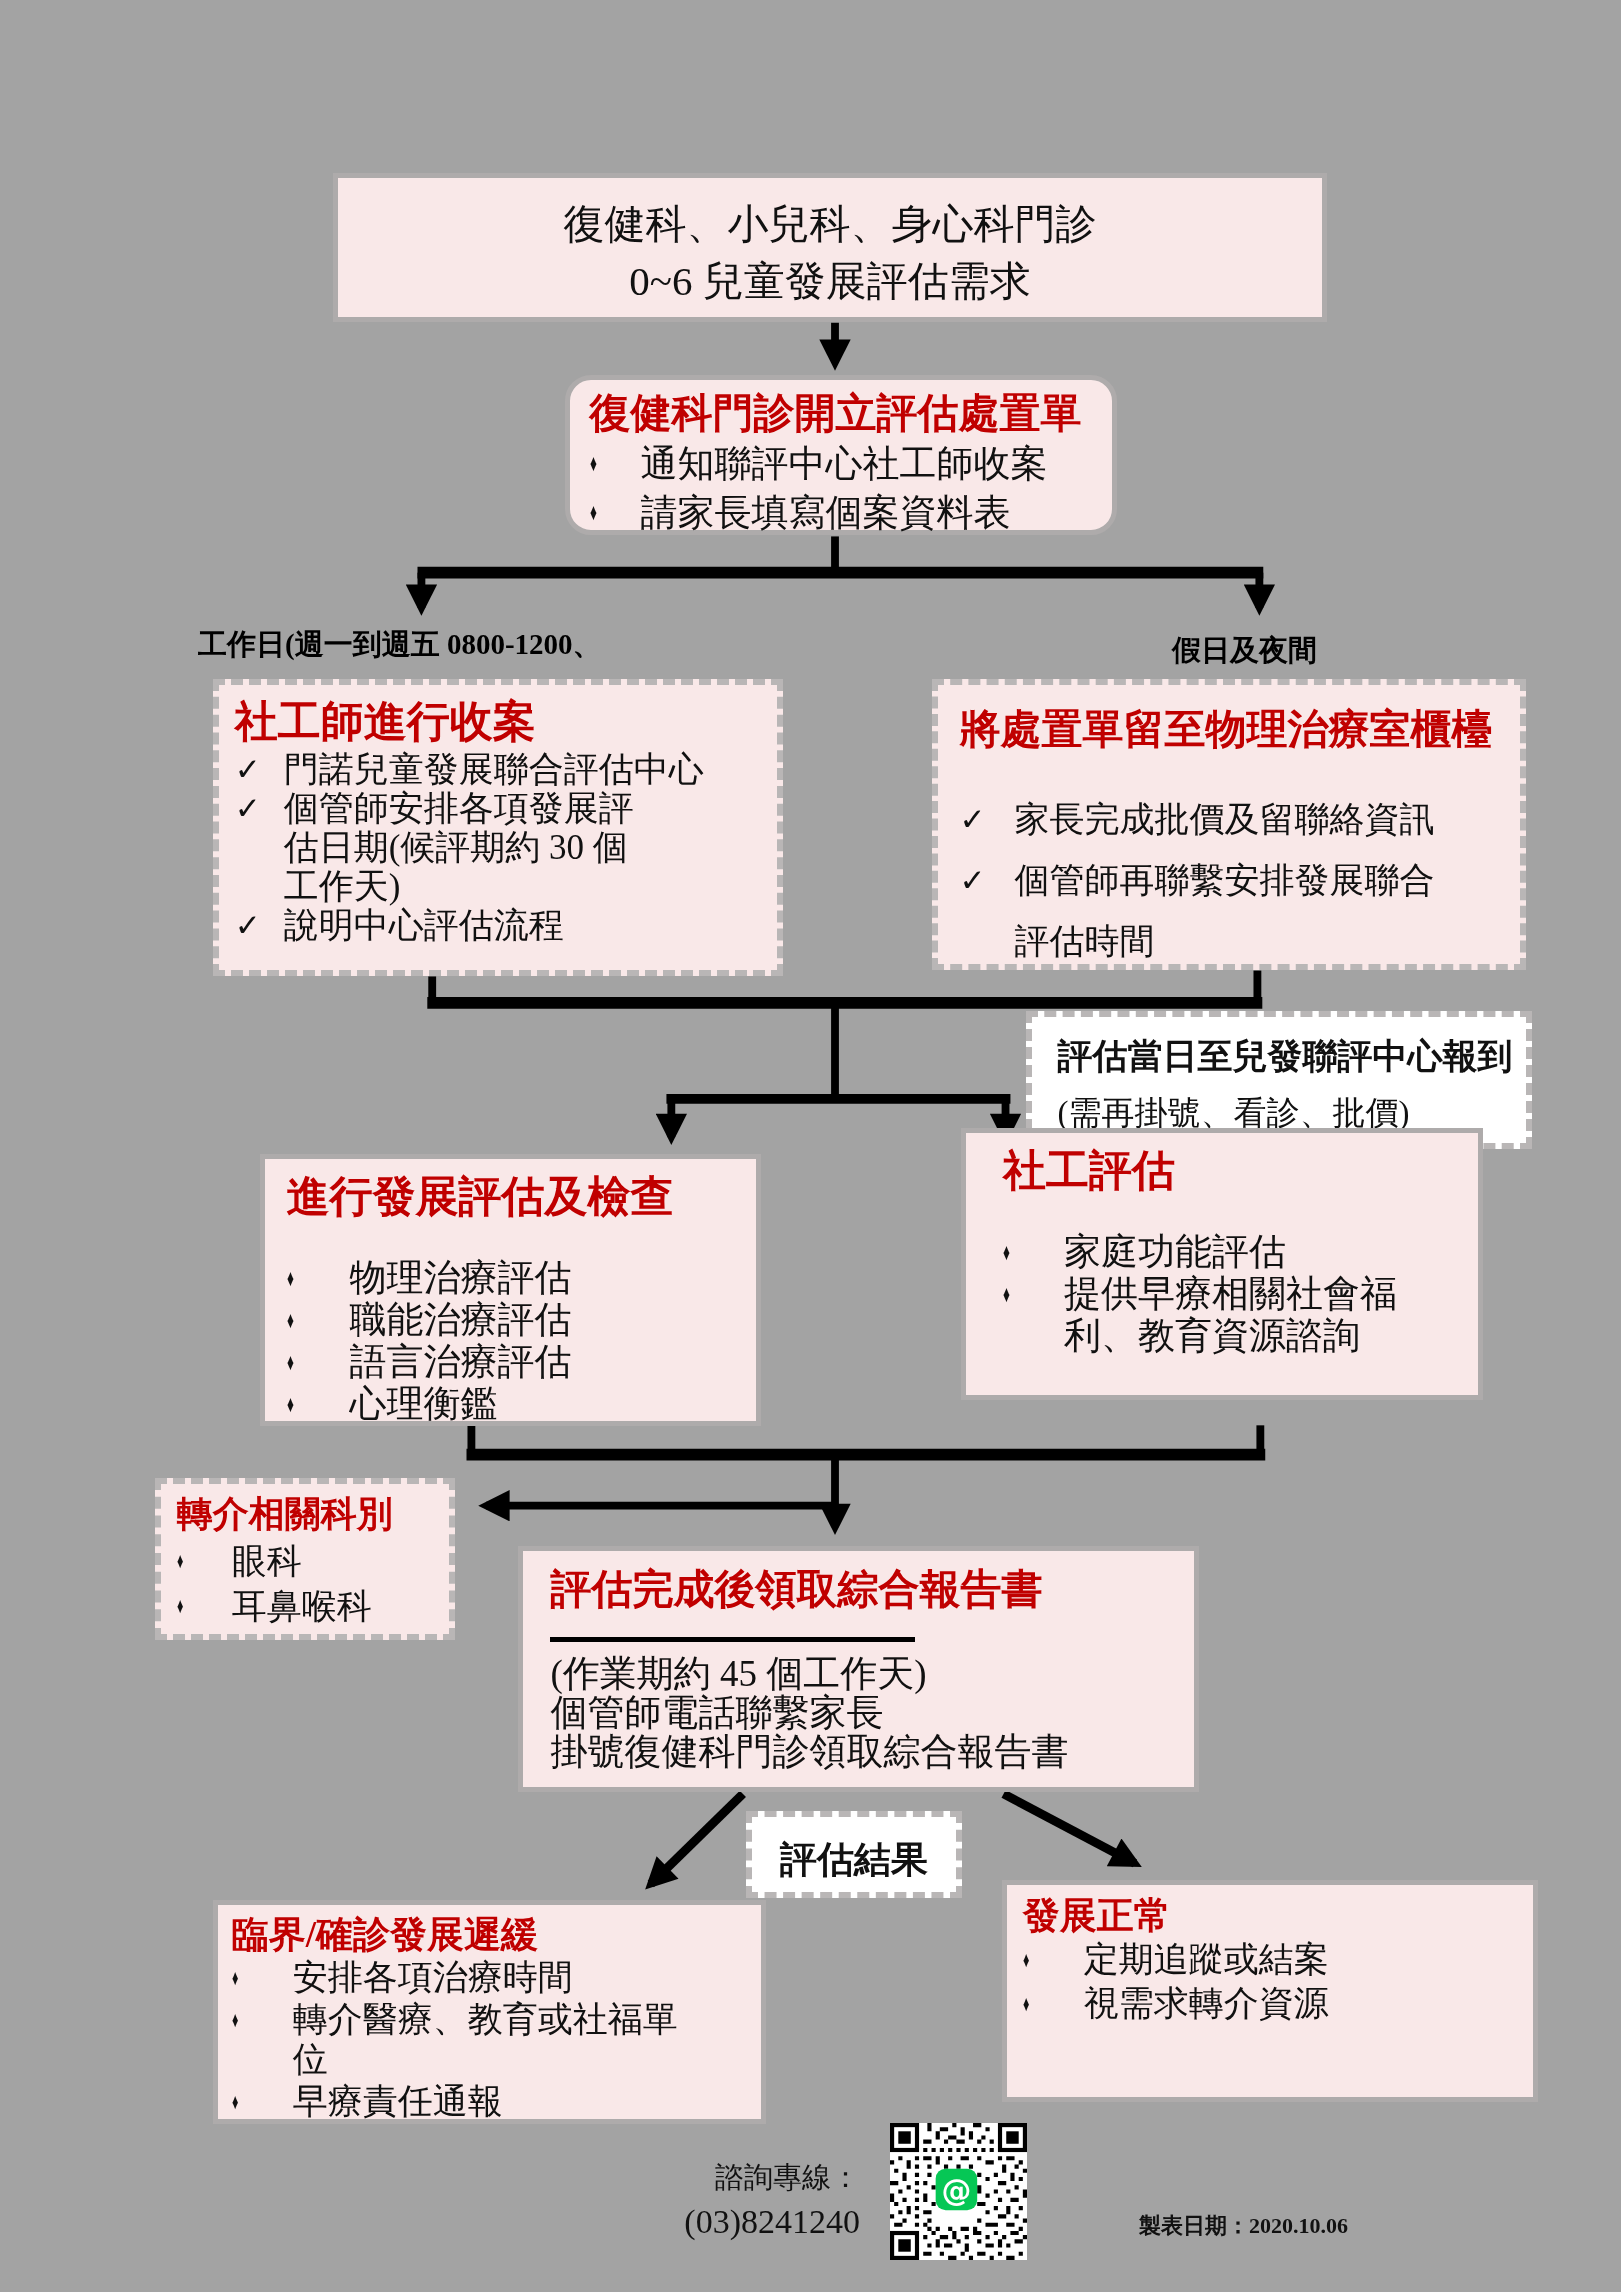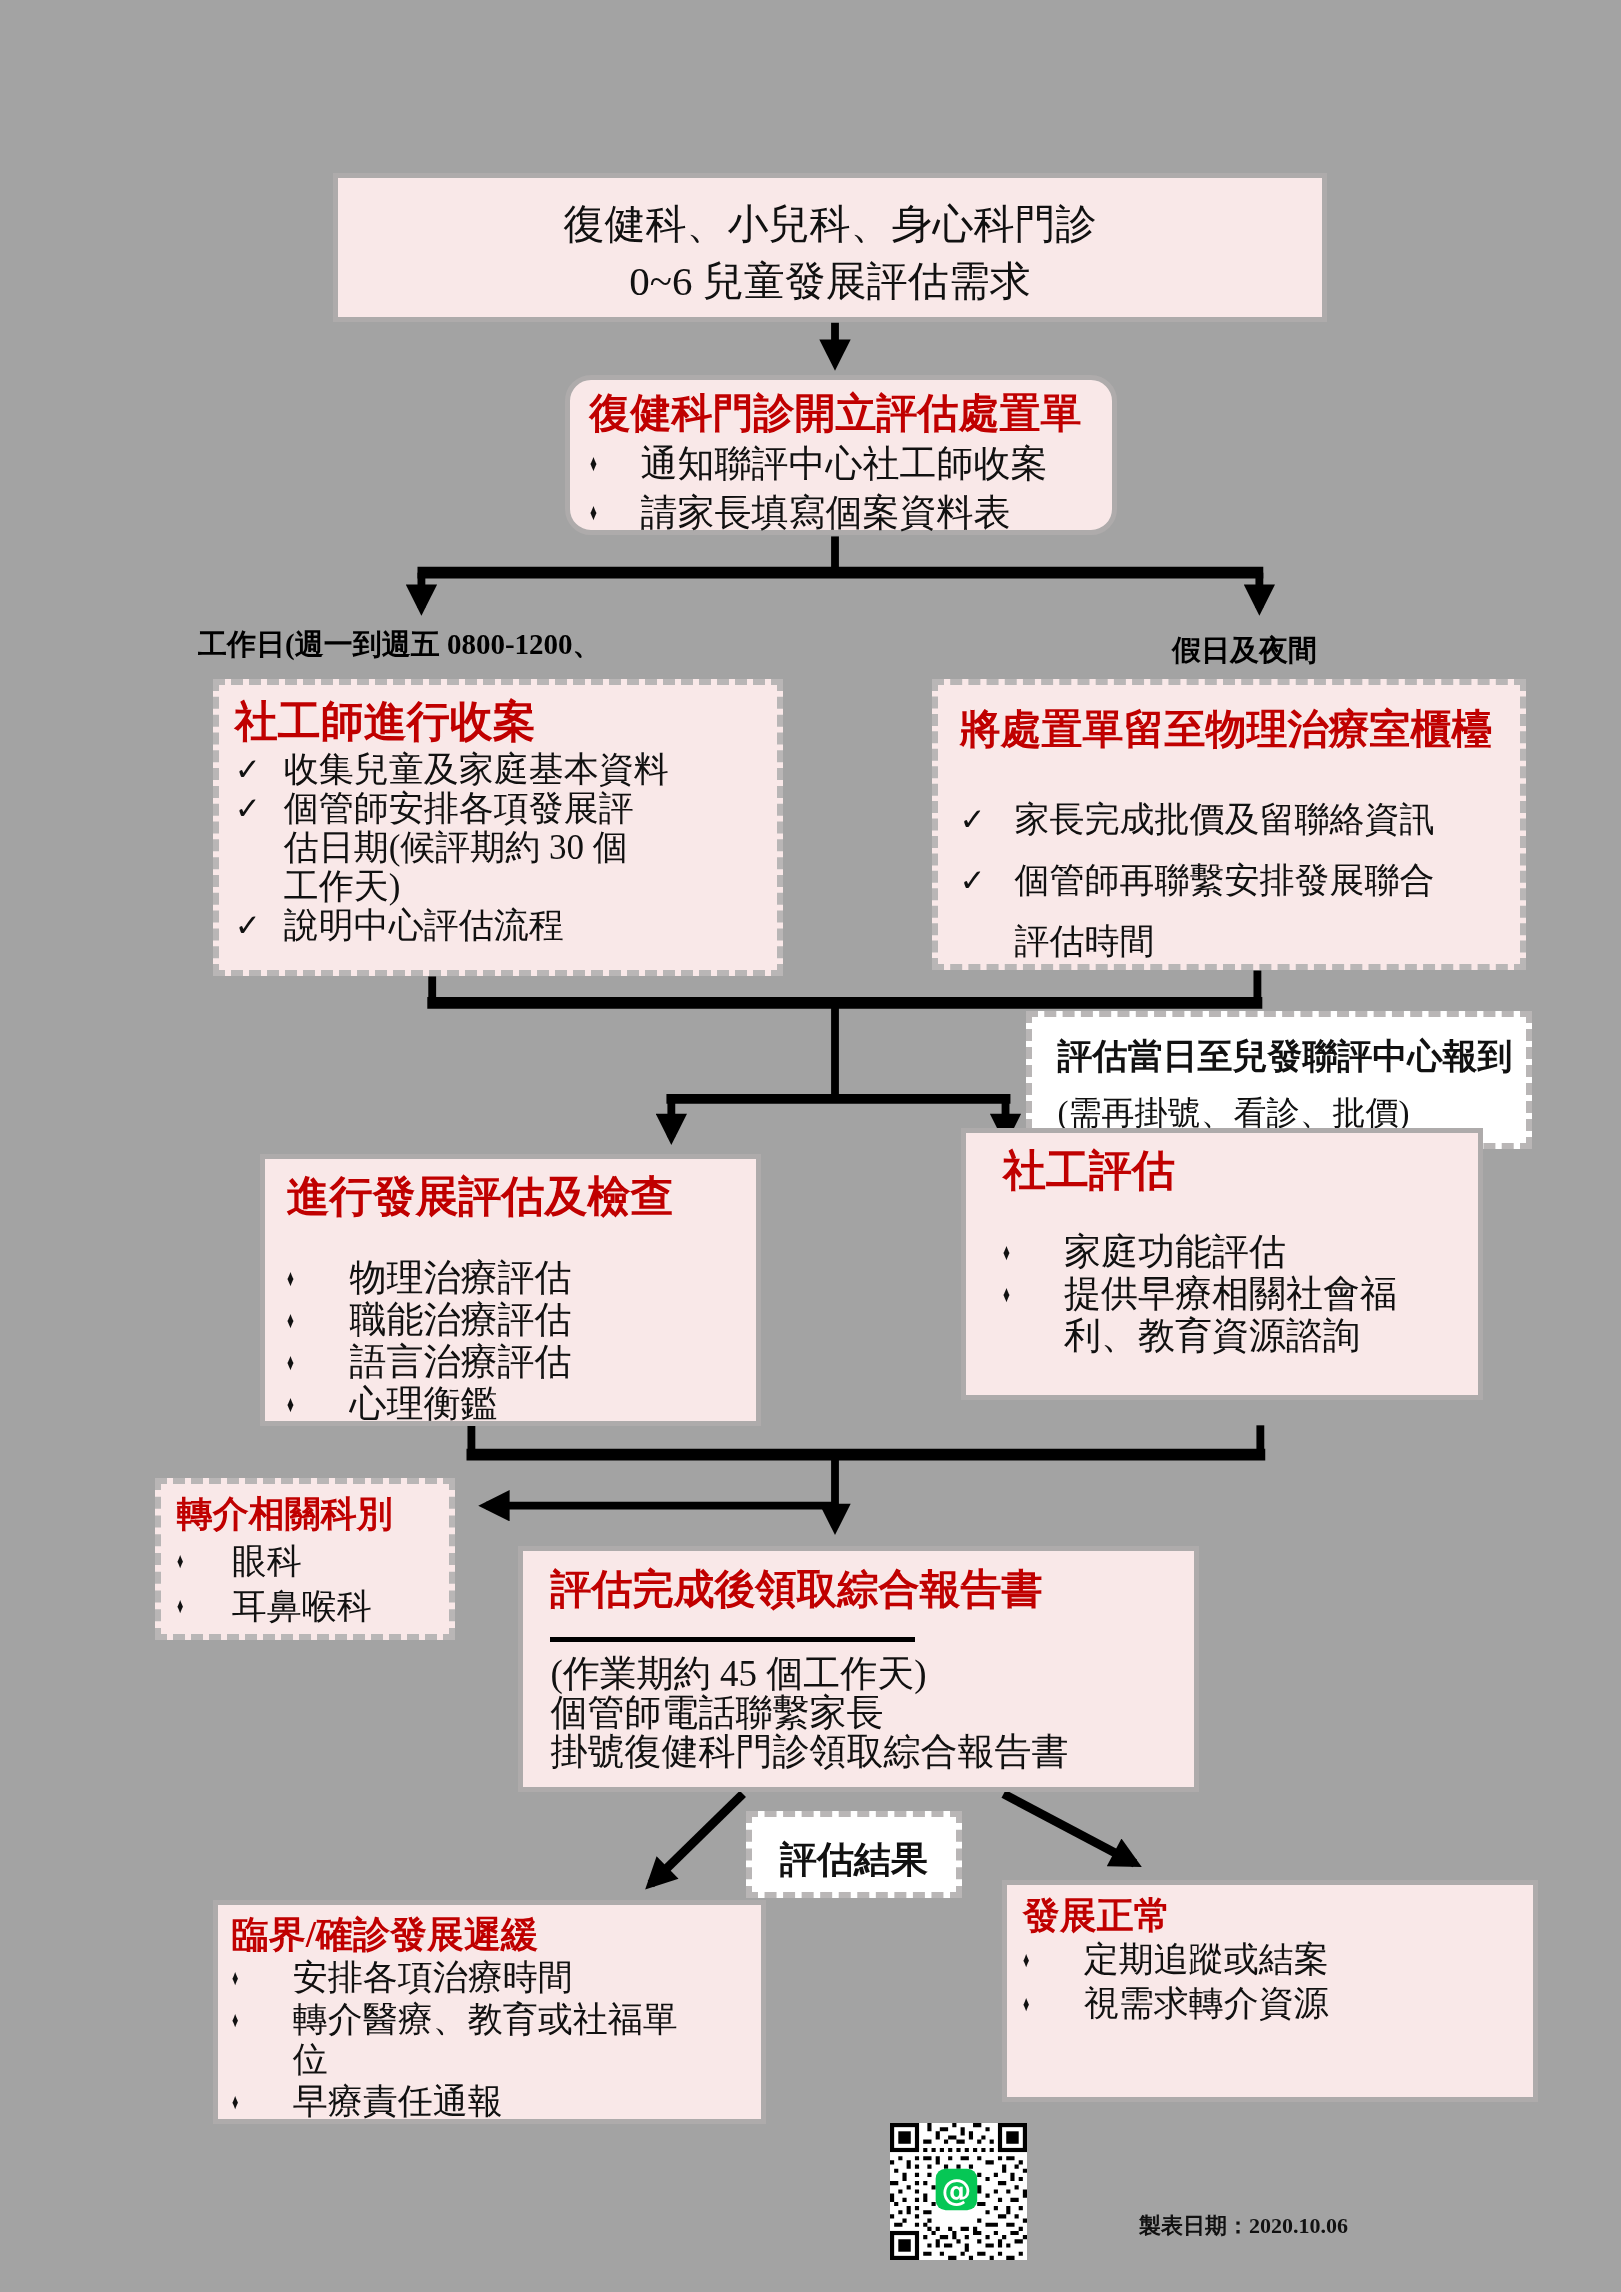--- a/index.html
+++ b/index.html
@@ -116,21 +116,21 @@
     </div>
   </div>
 
   <div class="lbl" style="left:198px;top:625px;font-size:29px;">工作日(週一到週五 0800-1200、</div>
   <div class="lbl" style="left:1172px;top:631px;font-size:29px;">假日及夜間</div>
 
   <div class="box dashed intake-box" style="left:213px;top:679px;width:570px;height:297px;">
     <div class="ttl">社工師進行收案</div>
     <div class="li">
       <span class="mk">✓</span>
-      <span class="tx">收集兒童及家庭基本資料</span>
+      <span class="tx">門諾兒童發展聯合評估中心</span>
     </div>
     <div class="li">
       <span class="mk">✓</span>
       <span class="tx" style="max-width:363px;">個管師安排各項發展評估日期(候評期約 30 個工作天)</span>
     </div>
     <div class="li">
       <span class="mk">✓</span>
       <span class="tx">說明中心評估流程</span>
     </div>
   </div>
@@ -229,20 +229,24 @@
     <div class="li">
       <span class="mk dm">♦</span>
       <span class="tx">定期追蹤或結案</span>
     </div>
     <div class="li">
       <span class="mk dm">♦</span>
       <span class="tx">視需求轉介資源</span>
     </div>
   </div>
 
+  <div class="hotline">
+    <div class="h1">諮詢專線：</div>
+    <div class="h2">(03)8241240</div>
+  </div>
 
   <svg style="position:absolute;left:890px;top:2121px;" width="137" height="141" viewBox="0 0 33 33">
     <rect x="0" y="0" width="33" height="33" fill="#fff"></rect>
     <g fill="#000">
 
       <rect x="0" y="0" width="7" height="7"></rect>
         <rect x="1" y="1" width="5" height="5" fill="#fff"></rect>
         <rect x="2" y="2" width="3" height="3"></rect>
       <rect x="26" y="0" width="7" height="7"></rect>
         <rect x="27" y="1" width="5" height="5" fill="#fff"></rect>

